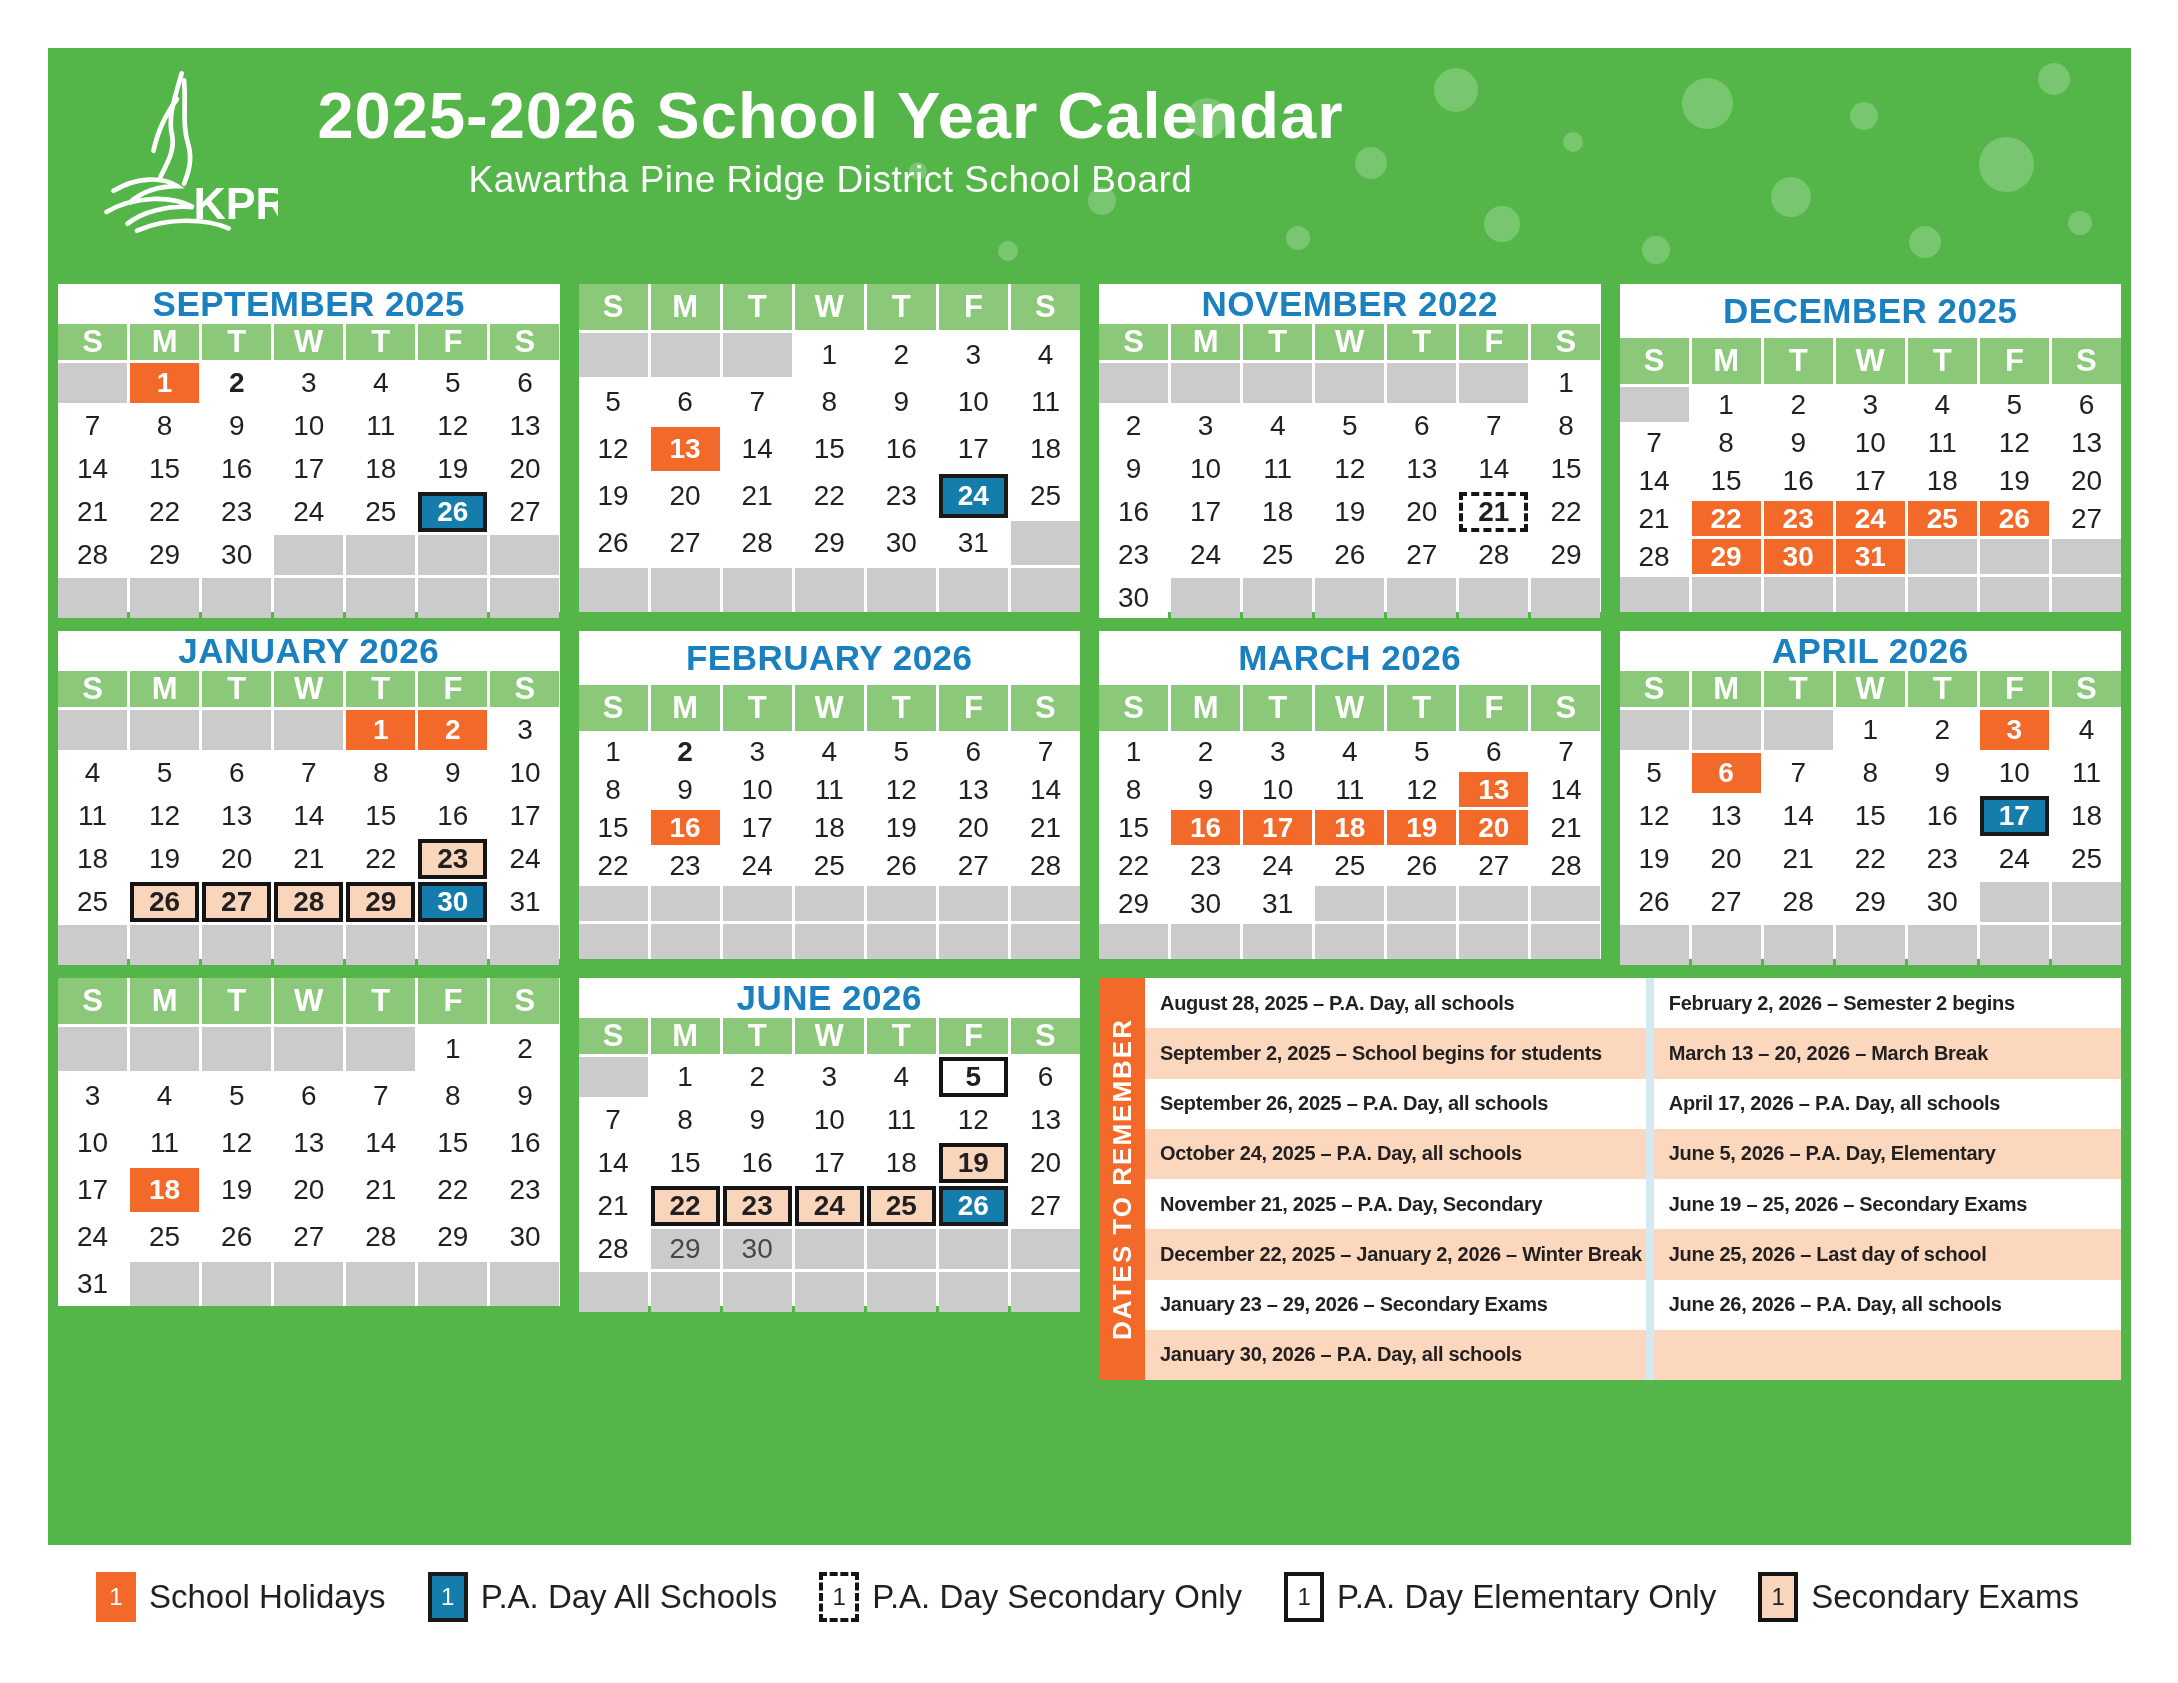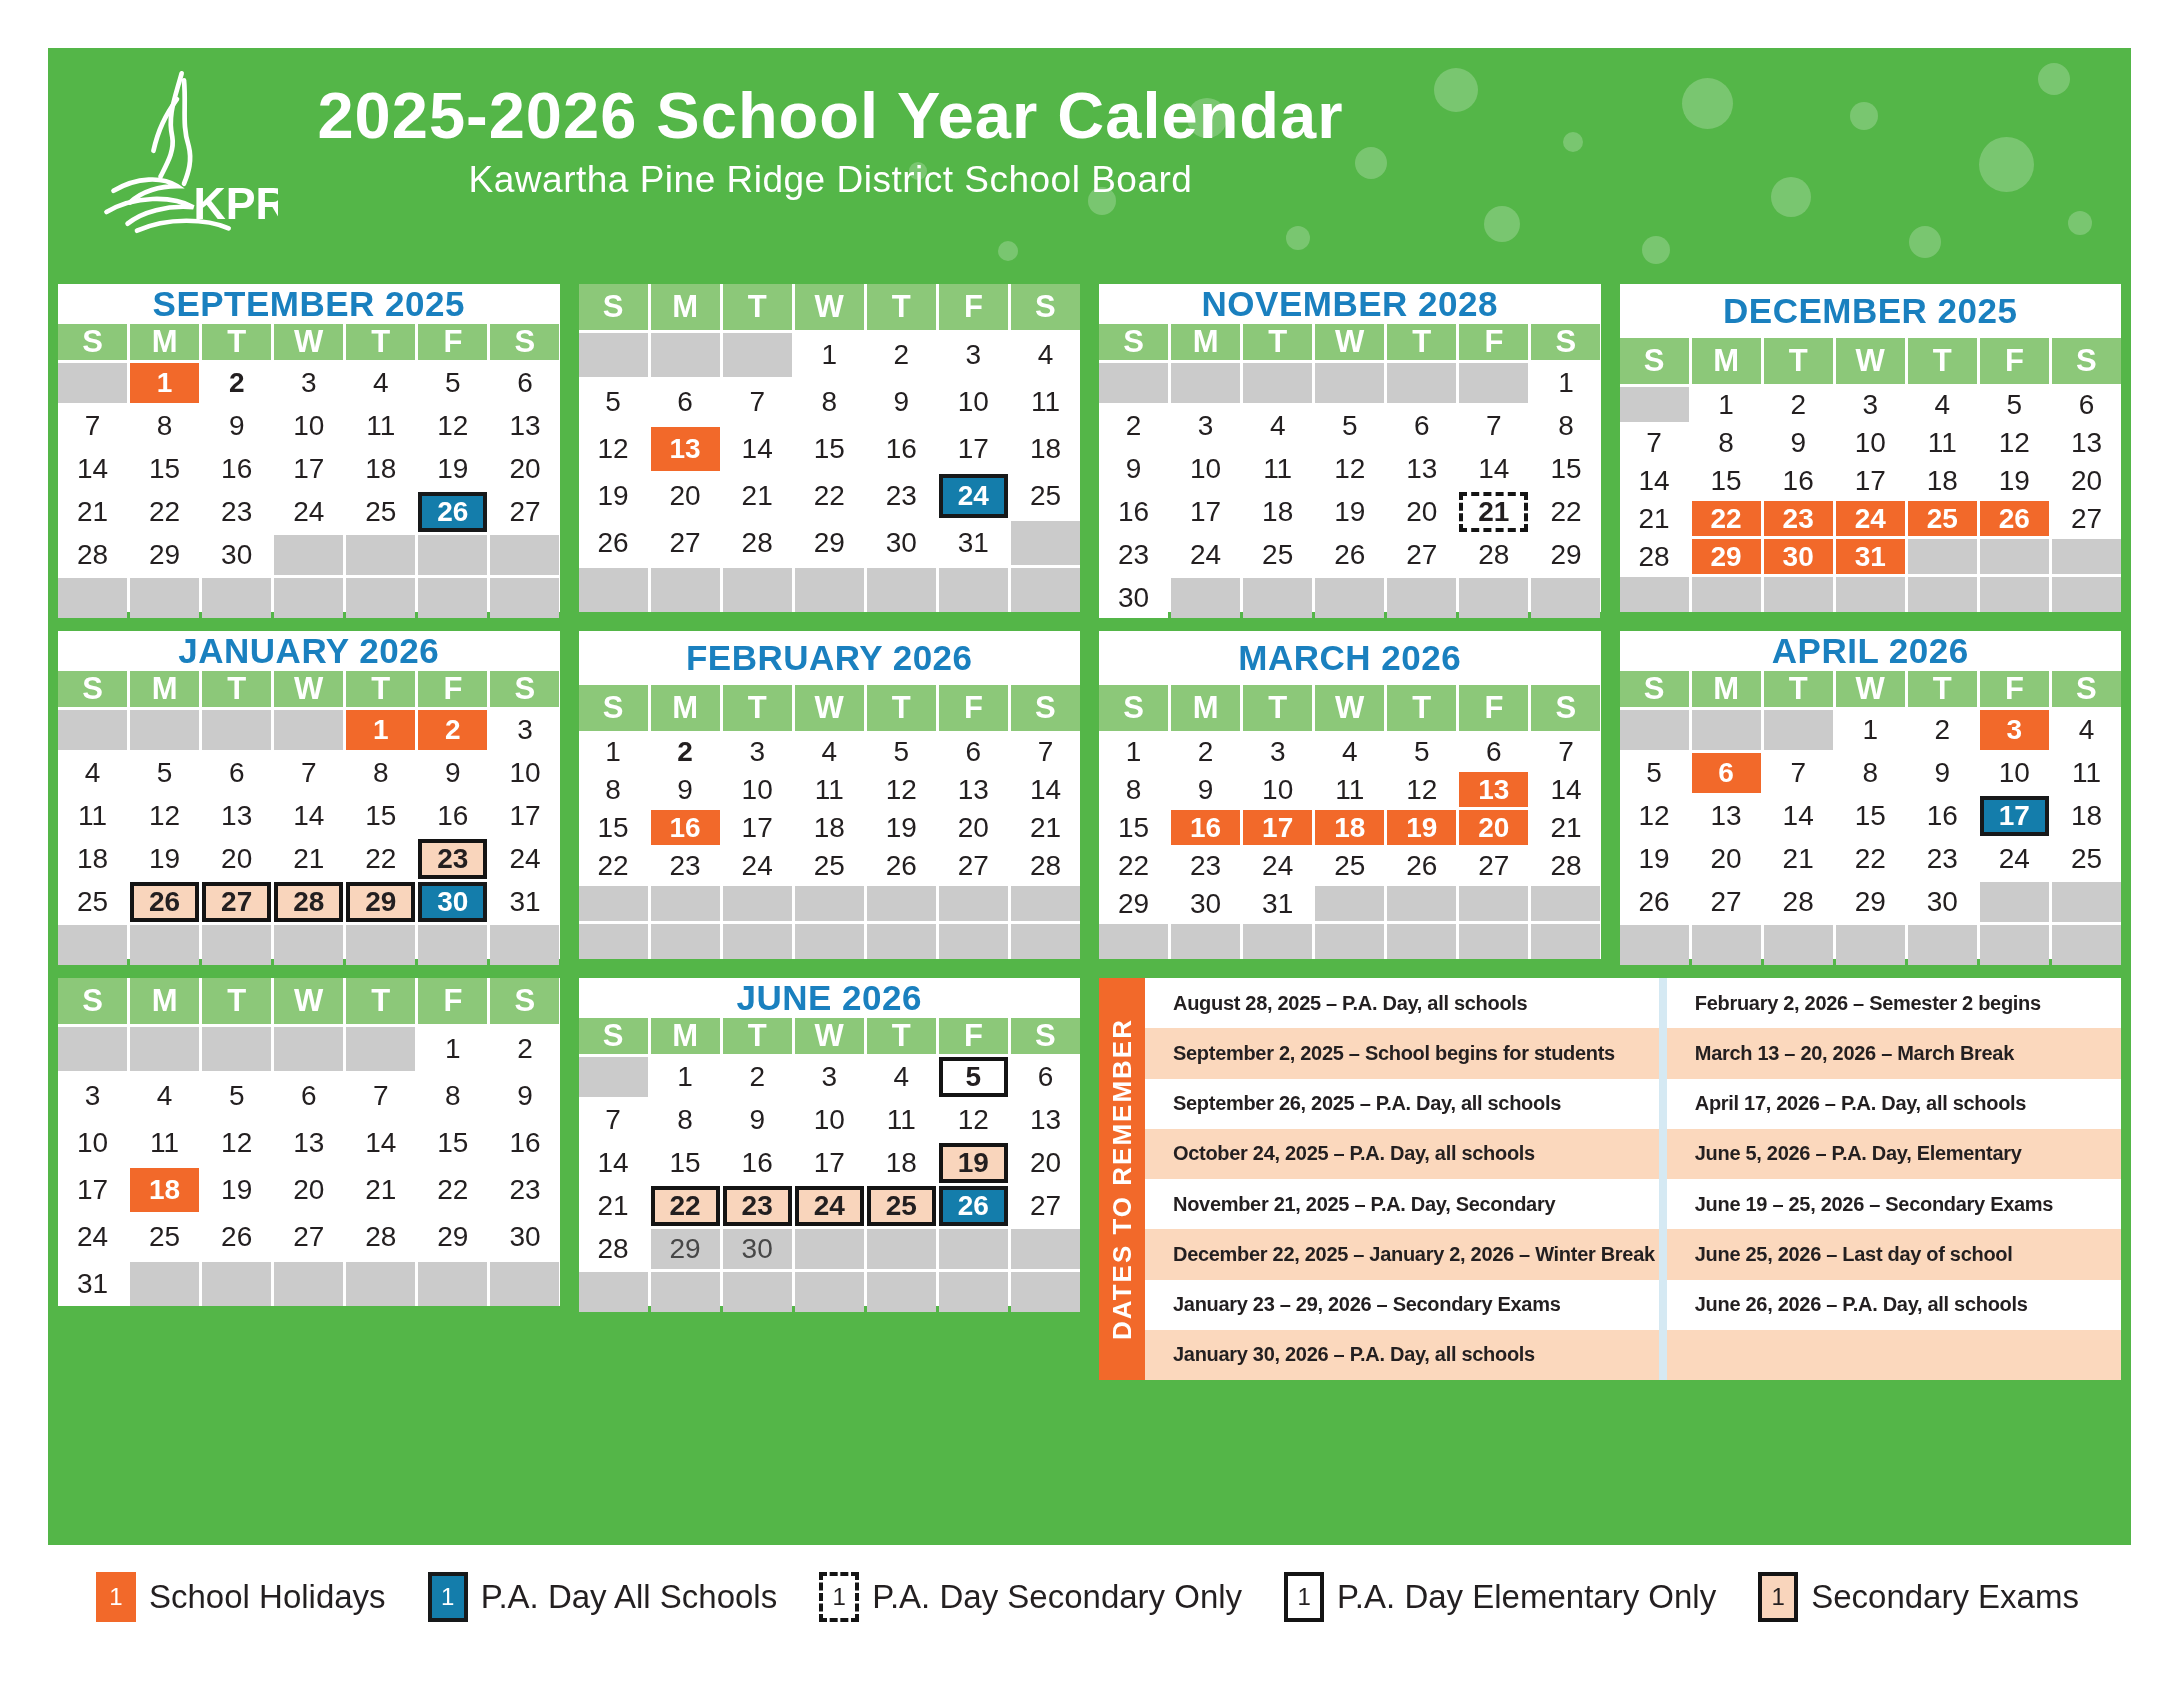--- a/index.html
+++ b/index.html
@@ -29,21 +29,21 @@
   .c-elem{border:4px solid #141414;font-weight:700;}
   .c-exam{background:#f9d5bc;border:4px solid #141414;font-weight:700;}
   .c-after{background:#cbcbcb;color:#474747;}
   
   .dates-panel{grid-column:span 2;background:#fff;height:402px;display:flex;}
   .strip{width:46px;background:#f2692a;display:flex;align-items:center;justify-content:center;}
   .strip span{writing-mode:vertical-rl;transform:rotate(180deg);color:#fff;font-weight:700;font-size:26px;letter-spacing:2px;white-space:nowrap;}
   .pbody{flex:1;display:flex;}
   .pcol{flex:1;display:flex;flex-direction:column;}
   .pdivider{width:8px;background:#d5e9f3;}
-  .prow{flex:1;display:flex;align-items:center;padding-left:28px;padding-right:4px;font-weight:700;font-size:20px;letter-spacing:-0.3px;white-space:nowrap;}
+  .prow{flex:1;display:flex;align-items:center;padding-left:15px;padding-right:4px;font-weight:700;font-size:20px;letter-spacing:-0.3px;white-space:nowrap;}
   .prow.alt{background:#fbd8bd;}
   
   .legend{position:absolute;left:96px;top:1572px;display:flex;gap:42px;align-items:center;}
   .legend-item{display:flex;align-items:center;gap:13px;}
   .swatch{width:40px;height:50px;display:flex;align-items:center;justify-content:center;font-size:24px;box-sizing:border-box;background:#fff;}
   .sw-holiday{background:#f2692a;color:#fff;}
   .sw-pa{background:#147dab;color:#fff;border:4px solid #17191a;}
   .sw-sec{border:4px dashed #141414;color:#231f20;}
   .sw-elem{border:4px solid #141414;color:#231f20;}
   .sw-exam{background:#f9d5bc;border:4px solid #141414;color:#231f20;}
@@ -196,21 +196,21 @@
           <div class="cell c-empty"></div>
           <div class="cell c-empty"></div>
           <div class="cell c-empty"></div>
           <div class="cell c-empty"></div>
           <div class="cell c-empty"></div>
           <div class="cell c-empty"></div>
           <div class="cell c-empty"></div>
         </div>
       </div>
       <div class="month-card">
-        <div class="m-title">NOVEMBER 2028</div>
+        <div class="m-title">NOVEMBER 2022</div>
         <div class="dow">
           <div class="dow-cell">S</div>
           <div class="dow-cell">M</div>
           <div class="dow-cell">T</div>
           <div class="dow-cell">W</div>
           <div class="dow-cell">T</div>
           <div class="dow-cell">F</div>
           <div class="dow-cell">S</div>
         </div>
         <div class="dgrid">

